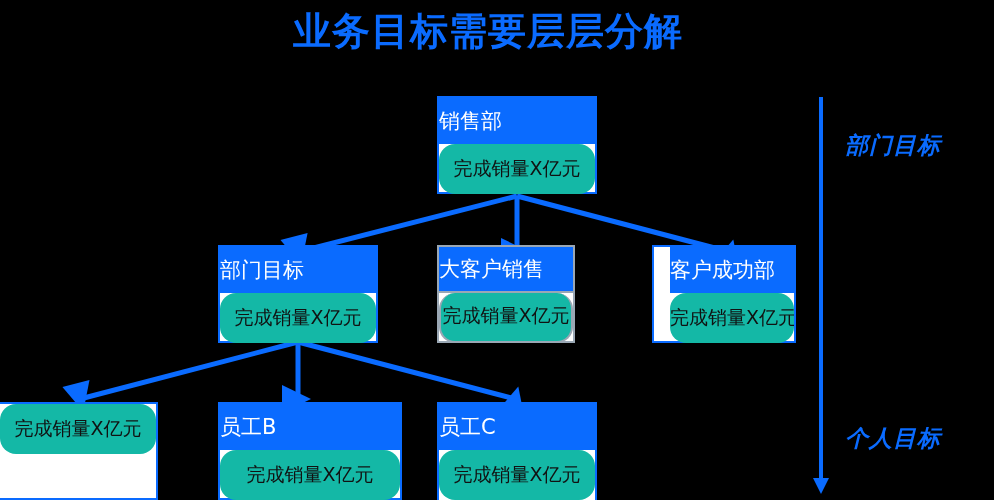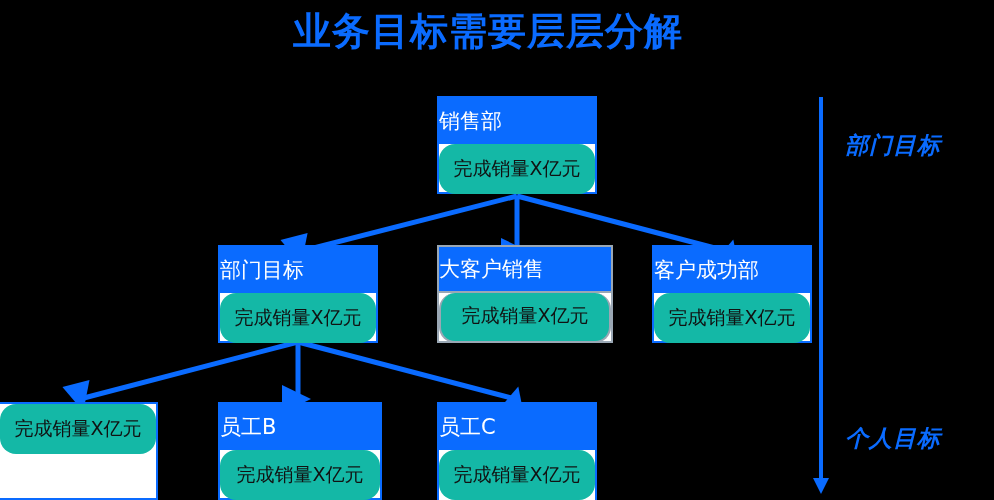--- a/index.html
+++ b/index.html
@@ -139,35 +139,35 @@
   <div class="node" style="left:437px; top:96px; width:160px; height:98px;">
     <div class="head">销售部</div>
     <div class="body">完成销量X亿元</div>
   </div>
 
   <div class="node" style="left:218px; top:245px; width:160px; height:98px;">
     <div class="head">部门目标</div>
     <div class="body">完成销量X亿元</div>
   </div>
 
-  <div class="node framed" style="left:437px; top:245px; width:176px; height:98px;">
+  <div class="node framed" style="left:437px; top:245px; width:138px; height:98px;">
     <div class="head">大客户销售</div>
     <div class="body">完成销量X亿元</div>
   </div>
 
-  <div class="node" style="left:652px; top:245px; width:160px; height:98px;">
+  <div class="node" style="left:652px; top:245px; width:144px; height:98px;padding-left:16px;">
     <div class="head">客户成功部</div>
     <div class="body">完成销量X亿元</div>
   </div>
 
   <div class="node" style="left:-2px; top:402px; width:160px; height:98px;">
     <div class="body">完成销量X亿元</div>
   </div>
 
-  <div class="node" style="left:218px; top:402px; width:164px; height:98px;">
+  <div class="node" style="left:218px; top:402px; width:184px; height:98px;">
     <div class="head">员工B</div>
     <div class="body">完成销量X亿元</div>
   </div>
 
   <div class="node" style="left:437px; top:402px; width:160px; height:118px;">
     <div class="head">员工C</div>
     <div class="body">完成销量X亿元</div>
   </div>
 
   <svg id="bracket" viewBox="0 0 60 420" width="60" height="420">

